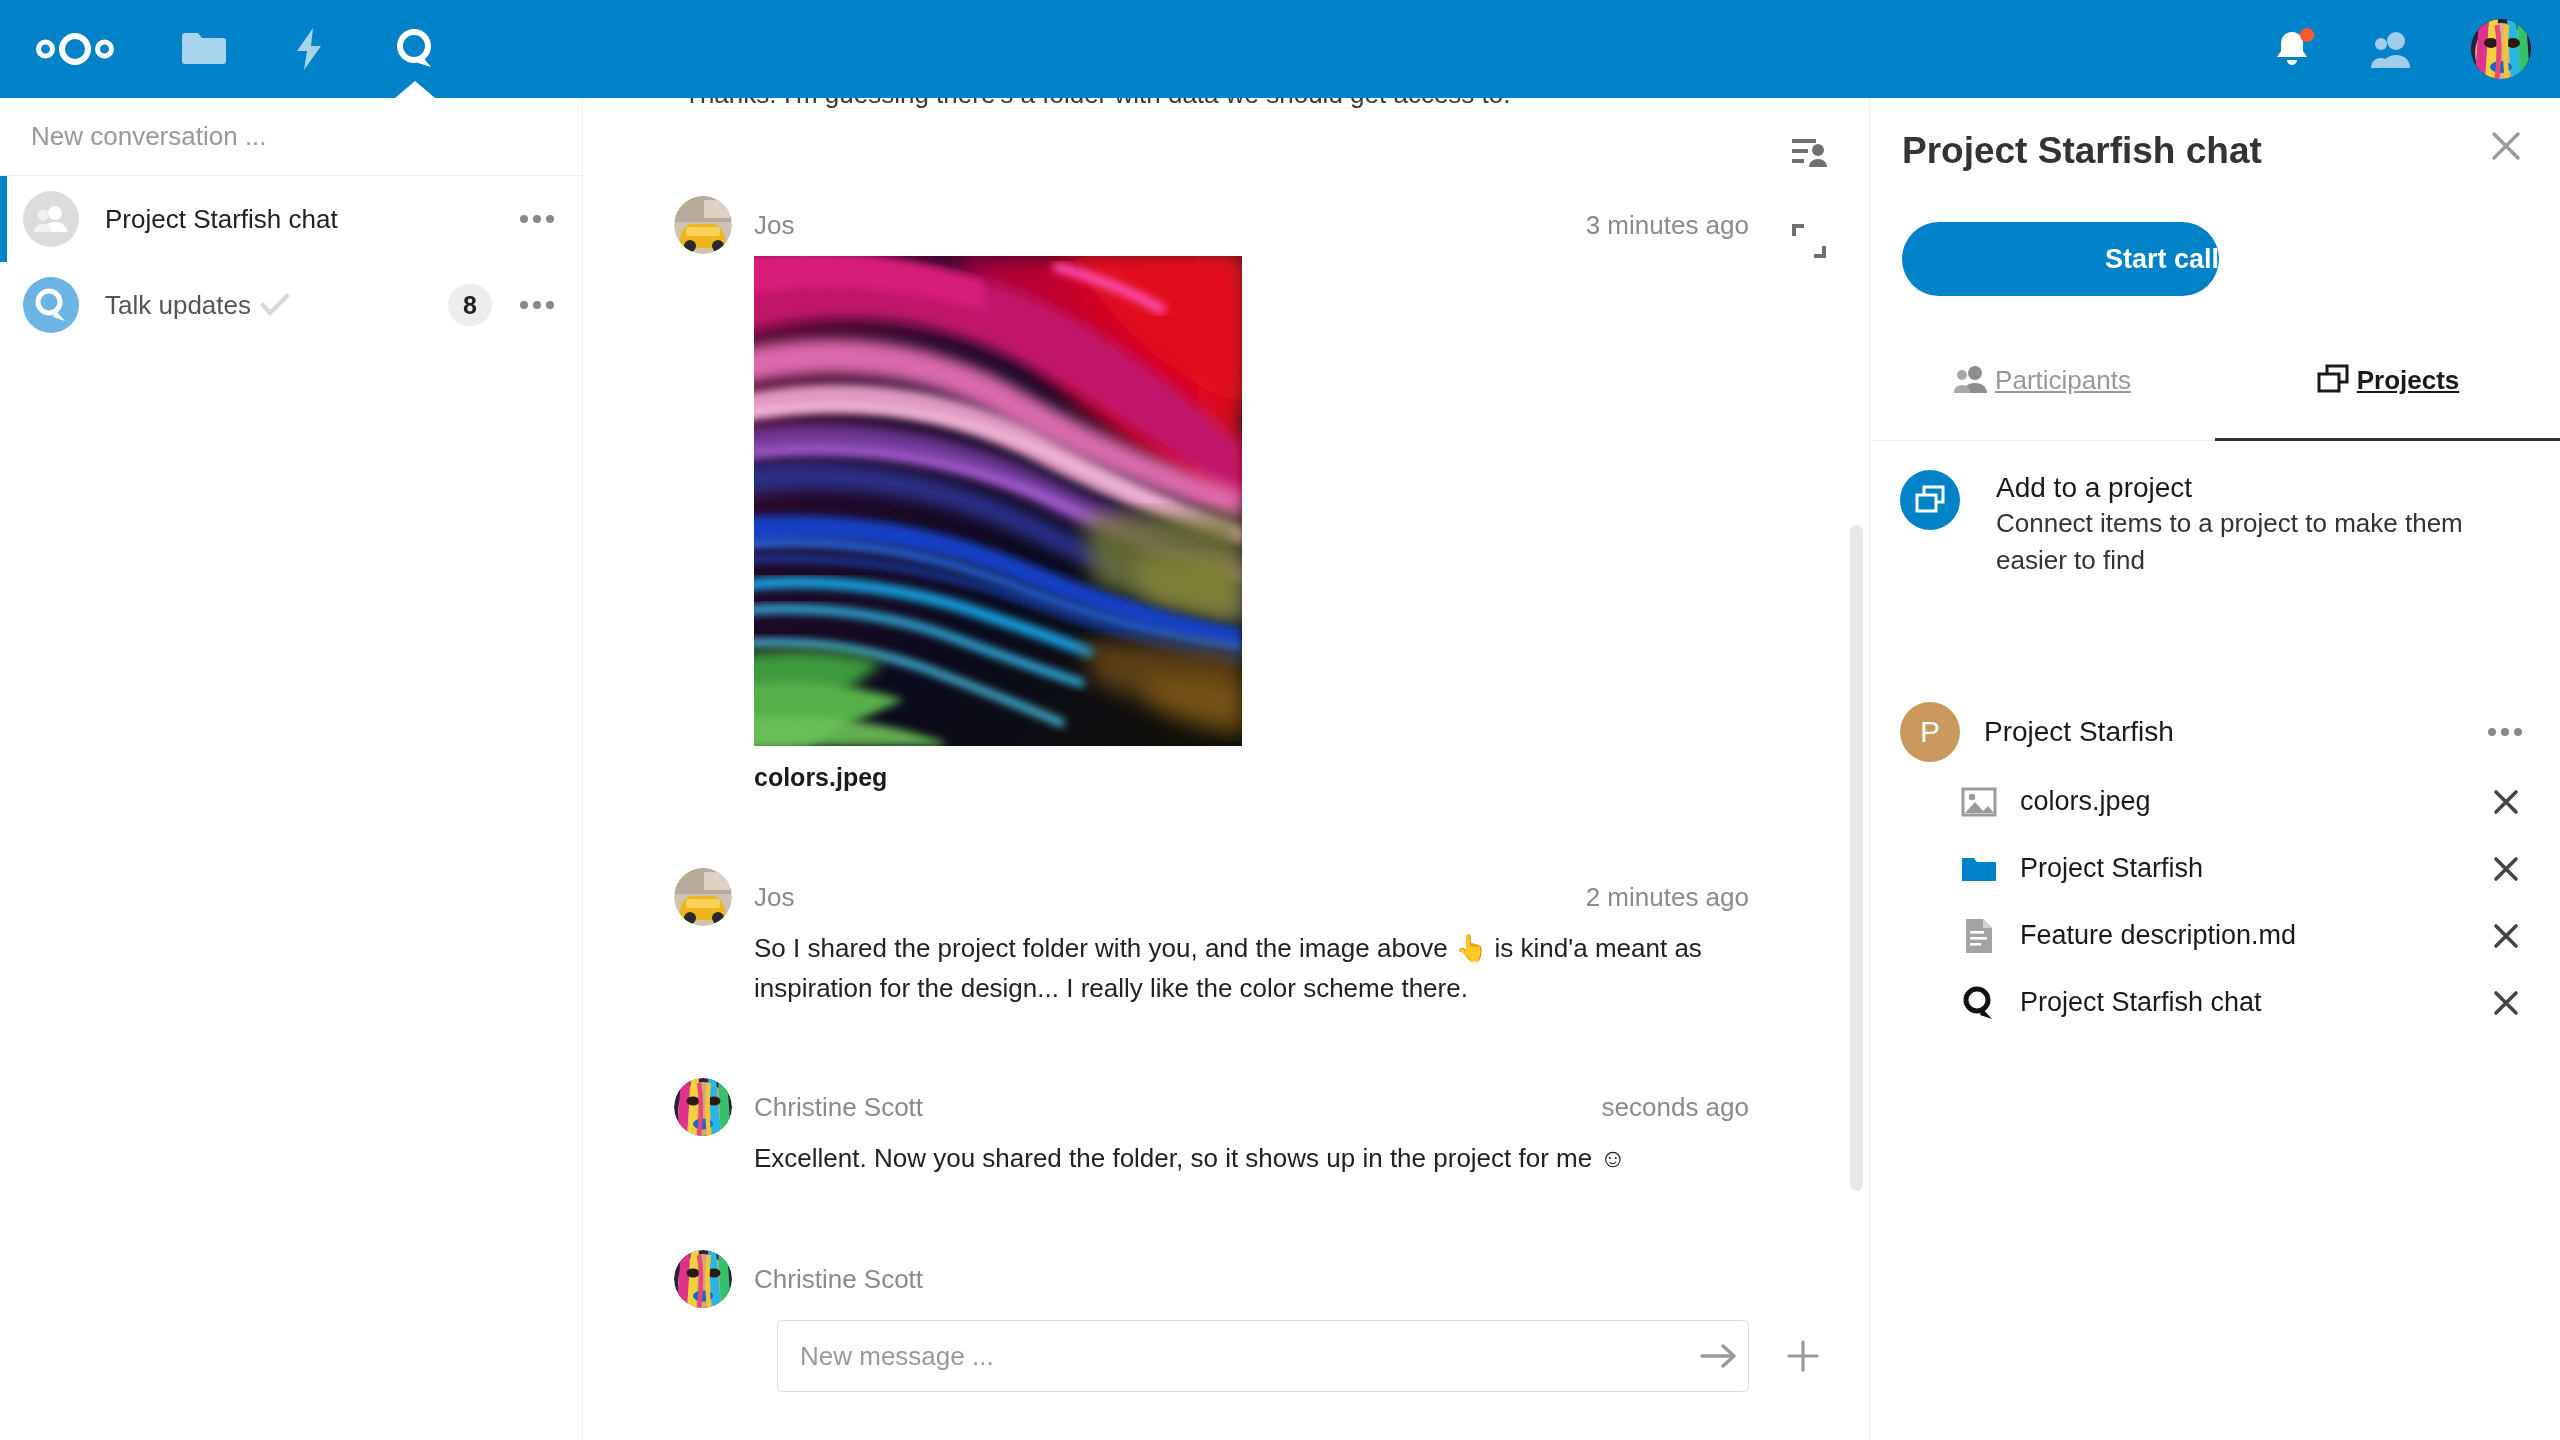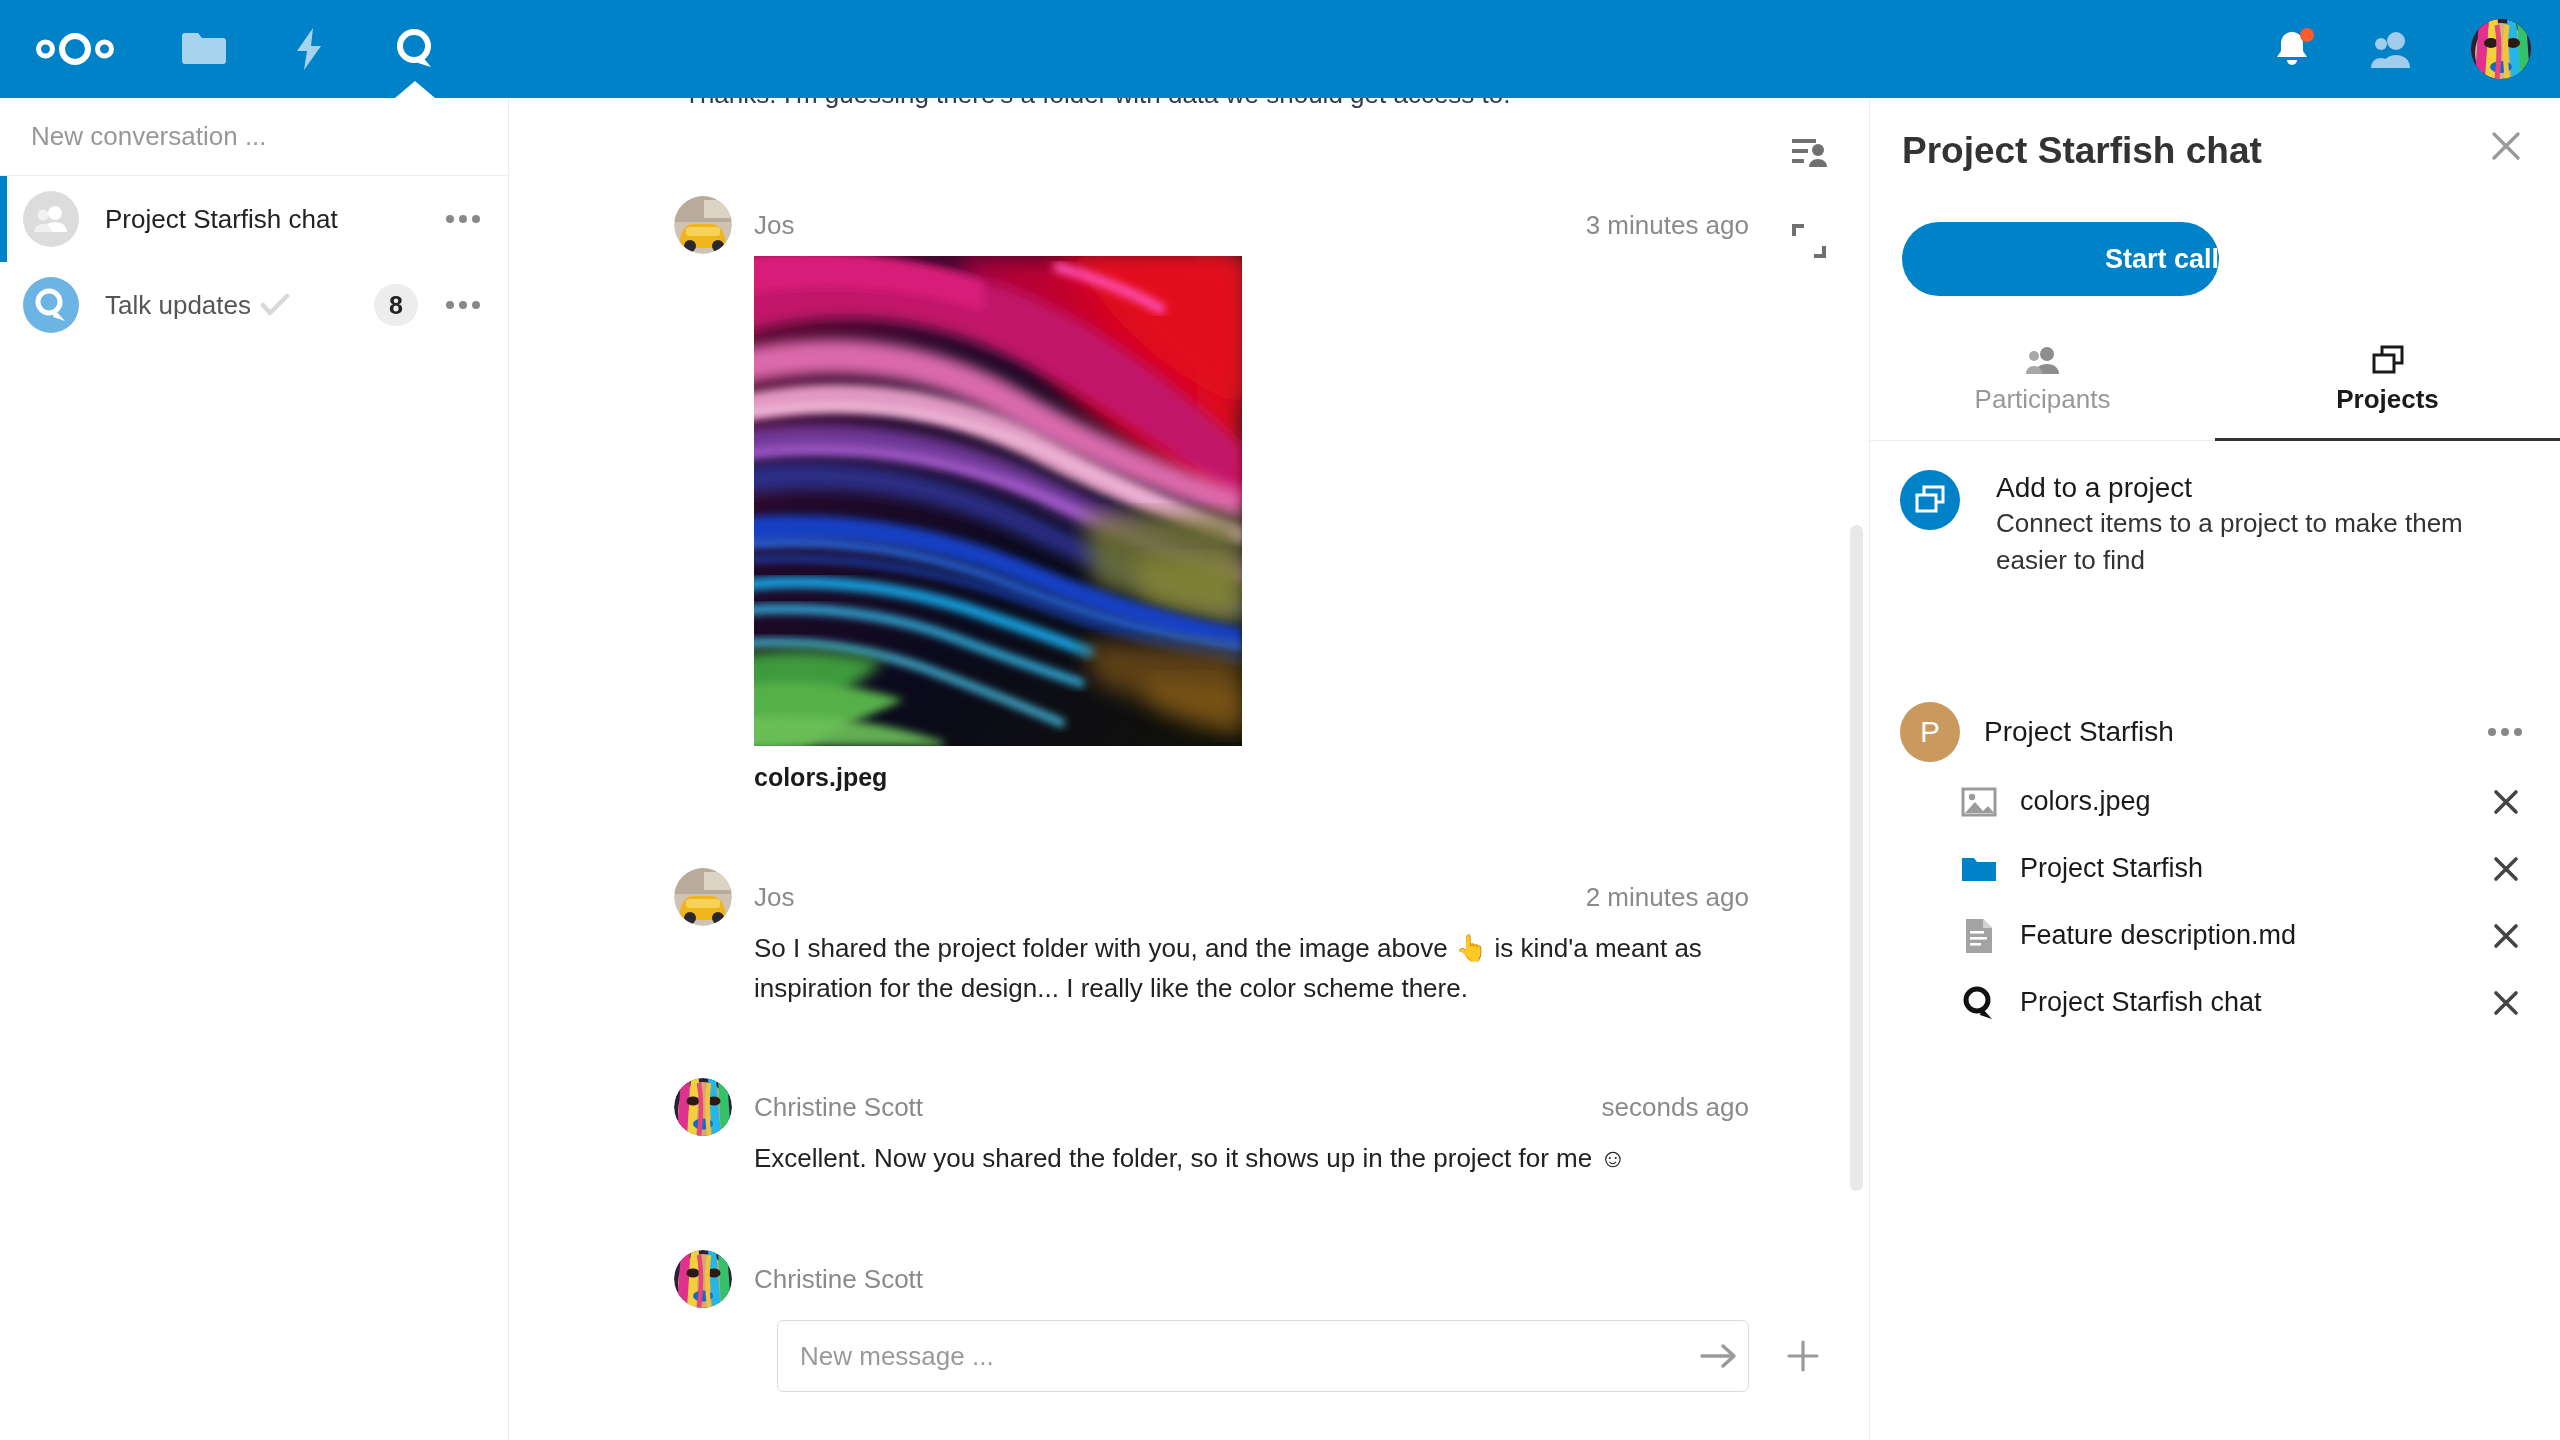--- a/index.html
+++ b/index.html
@@ -45,21 +45,21 @@
     background: #3a2d4a;
   }
   .notif-dot {
     position: absolute; width: 14px; height: 14px; border-radius: 50%;
     background: #ff5a2d; top: 2px; right: 1px;
   }
 
   
   #left-sidebar {
     position: absolute; top: 98px; left: 0;
-    width: 509px; height: 1342px;
+    width: 583px; height: 1342px;
     background: #ffffff;
     border-right: 1px solid #ededed;
   }
   #new-conversation {
     height: 78px; width: 100%;
     display: flex; align-items: center;
     padding-left: 31px;
     border-bottom: 1px solid #ededed;
     font-size: 26px; color: #989898;
     cursor: text;
@@ -213,24 +213,24 @@
     border: none; cursor: pointer;
     font-family: "Liberation Sans", sans-serif;
     text-align: right;
   }
   #rs-tabs {
     position: absolute; top: 222px; left: 0; width: 100%;
     height: 121px; display: flex;
     border-bottom: 1px solid #ededed;
   }
   .rs-tab {
-    flex: 1 1 50%; display: flex; flex-direction: column;
+    flex: 1 1 50%; display: flex; flex-direction: row;
     align-items: center; justify-content: center; gap: 7px;
     cursor: pointer; position: relative;
-    font-size: 26px; color: #989898;
+    font-size: 26px; color: #989898; text-decoration: underline;
   }
   .rs-tab.active { color: #1a1a1a; font-weight: bold; }
   .rs-tab.active::after {
     content: ""; position: absolute; bottom: -1px; left: 0;
     width: 100%; height: 3px; background: #333333;
   }
 
   .addproj-row {
     position: absolute; top: 372px; left: 0; width: 100%;
     display: flex; padding-left: 30px; padding-right: 34px;

